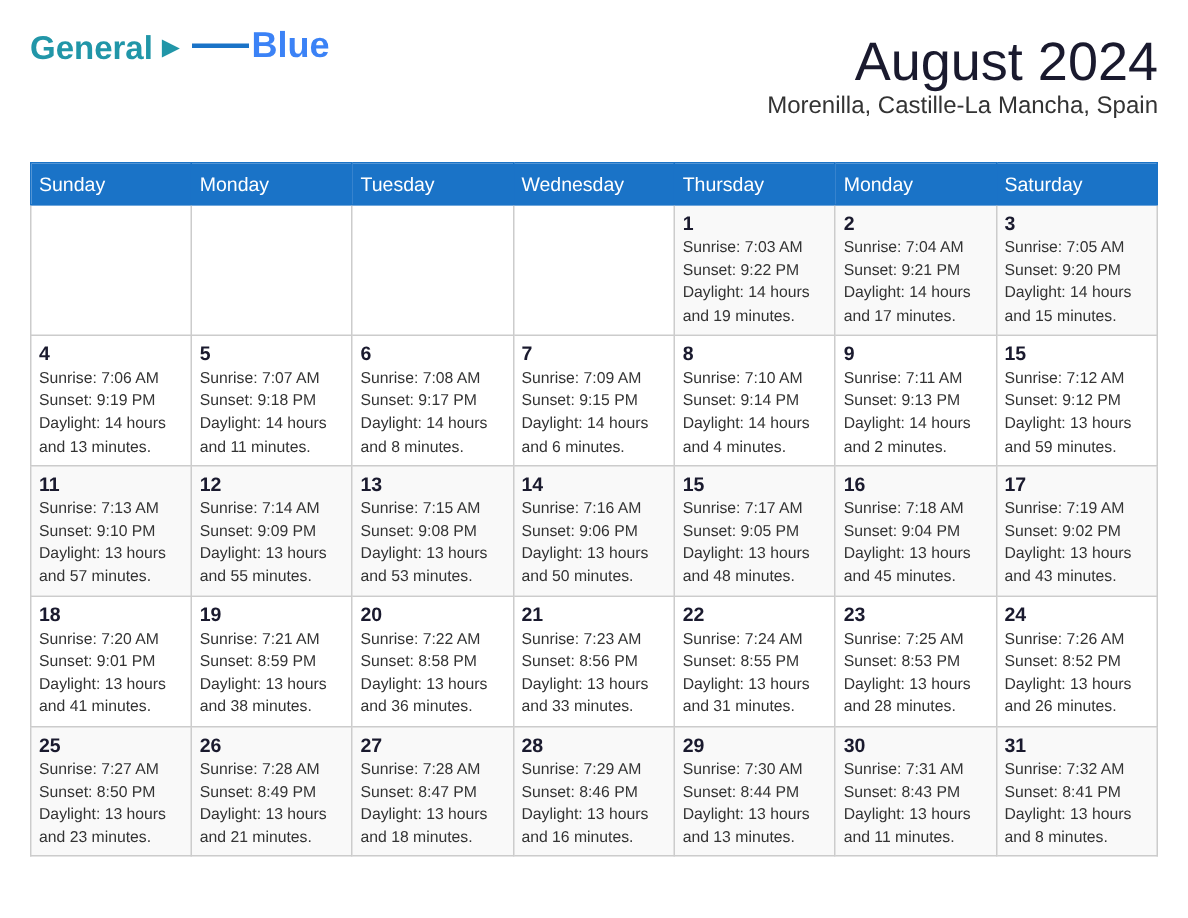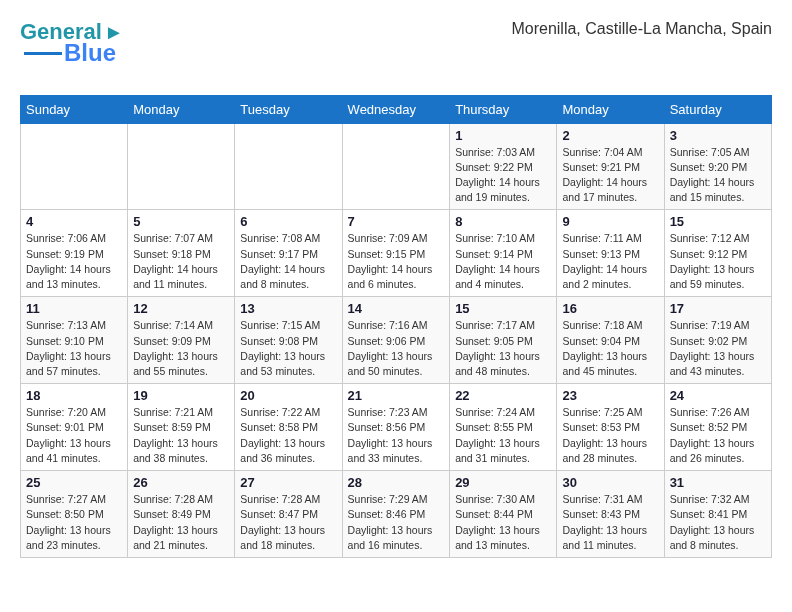--- a/index.html
+++ b/index.html
@@ -11,22 +11,22 @@
       padding: 20px;
     }
     .header {
       display: flex;
       align-items: flex-start;
       justify-content: space-between;
       margin-bottom: 10px;
     }
     .logo {
       display: flex;
-      flex-direction: column;
-      align-items: flex-start;
+      flex-direction: row;
+      align-items: flex-end;
     }
     .logo-text {
       font-size: 22px;
       font-weight: bold;
       color: #1a1a2e;
       line-height: 1.1;
     }
     .logo-text span {
       color: #2196a8;
     }
@@ -94,20 +94,21 @@
         <span>General</span>
       </span>
       <span style="color:#2196a8;font-size:20px;margin-left:2px;">►</span>
     </div>
     <div style="display:flex;align-items:center;margin-top:-4px;margin-left:4px;">
       <span style="width:38px;height:3px;background:#1a73c7;display:inline-block;"></span>
       <span class="logo-text" style="color:#3b82f6;font-size:24px;font-weight:bold;margin-left:2px;">Blue</span>
     </div>
   </div>
   <div class="title-area">
+    <div class="month-year">August 2024</div>
     <div class="location">Morenilla, Castille-La Mancha, Spain</div>
   </div>
 </div>
 
 <table>
   <thead>
     <tr>
     <th>Sunday</th>
         <th>Monday</th>
         <th>Tuesday</th>

